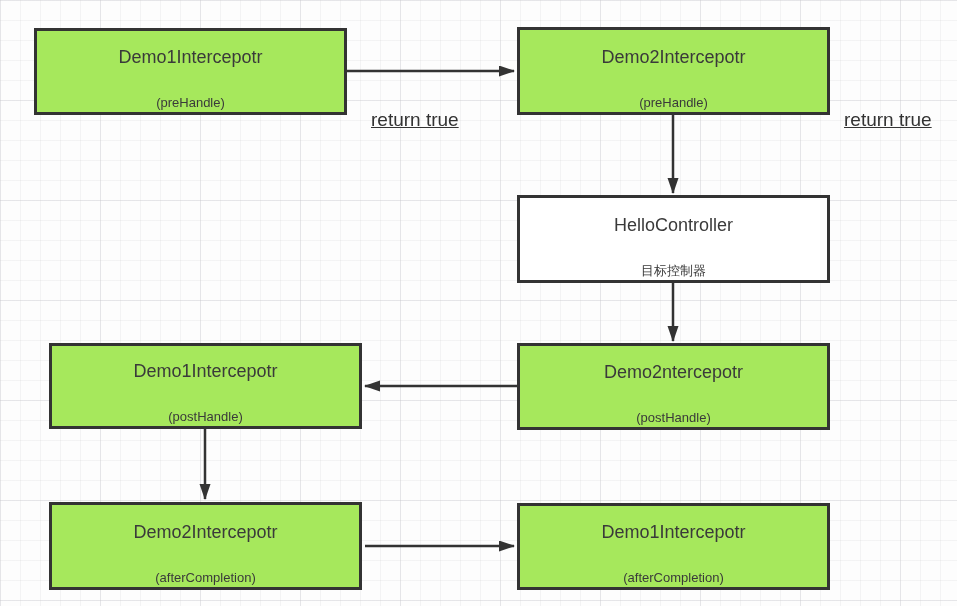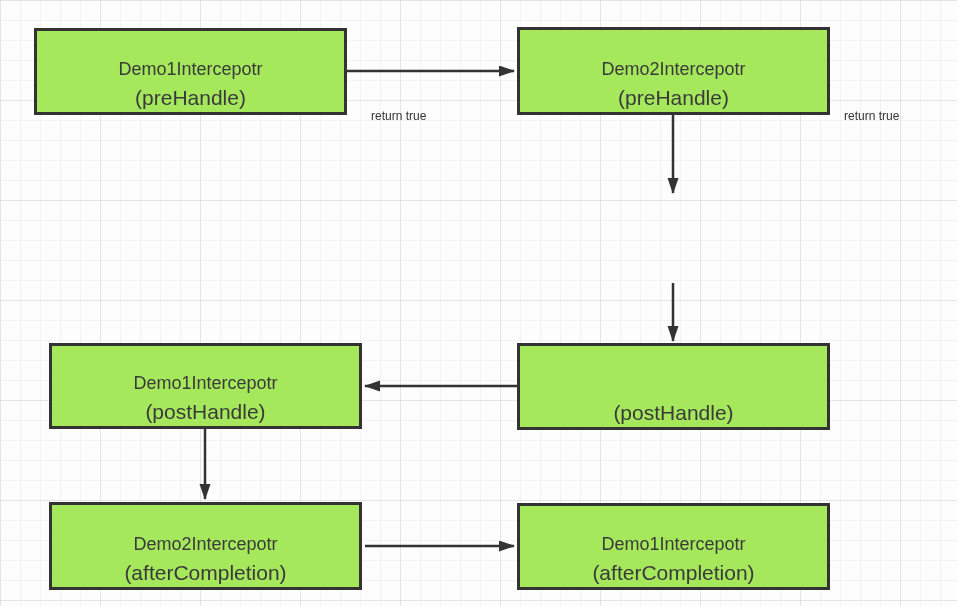--- a/index.html
+++ b/index.html
@@ -25,27 +25,28 @@
     align-items: center;
     justify-content: flex-end;
     border: 3px solid var(--node-border, #333);
     background: var(--node-fill, #a6e85c);
     color: #3a3a3a;
     font-size: 18px;
     line-height: 1.4;
     text-align: center;
   }
   .node.white { background: var(--controller-fill, #fff); }
-  .node .l2 { font-size: 21px; }
+  .node .l2 { font-size: 13px; margin-top: 24px; }
   .edge-label {
     position: absolute;
     z-index: 2;
-    font-size: 12px;
+    font-size: 19px;
     color: #333;
     white-space: nowrap;
+    text-decoration: underline;
   }
   .watermark {
     position: absolute;
     z-index: 5;
     font-size: 23px;
     font-weight: bold;
     letter-spacing: 1px;
     color: var(--watermark-color, #a9a9a9);
     white-space: nowrap;
   }
@@ -83,22 +84,27 @@
   <div class="node" id="n-demo1-prehandle">
     <span class="l1">Demo1Intercepotr</span>
     <span class="l2">(preHandle)</span>
   </div>
 
   <div class="node" id="n-demo2-prehandle">
     <span class="l1">Demo2Intercepotr</span>
     <span class="l2">(preHandle)</span>
   </div>
 
+  <div class="node white" id="n-hello-controller">
+    <span class="l1">HelloController</span>
+    <span class="l2">目标控制器</span>
+  </div>
 
   <div class="node" id="n-demo2-posthandle">
+    <span class="l1">Demo2ntercepotr</span>
     <span class="l2">(postHandle)</span>
   </div>
 
   <div class="node" id="n-demo1-posthandle">
     <span class="l1">Demo1Intercepotr</span>
     <span class="l2">(postHandle)</span>
   </div>
 
   <div class="node" id="n-demo2-aftercompletion">
     <span class="l1">Demo2Intercepotr</span>

